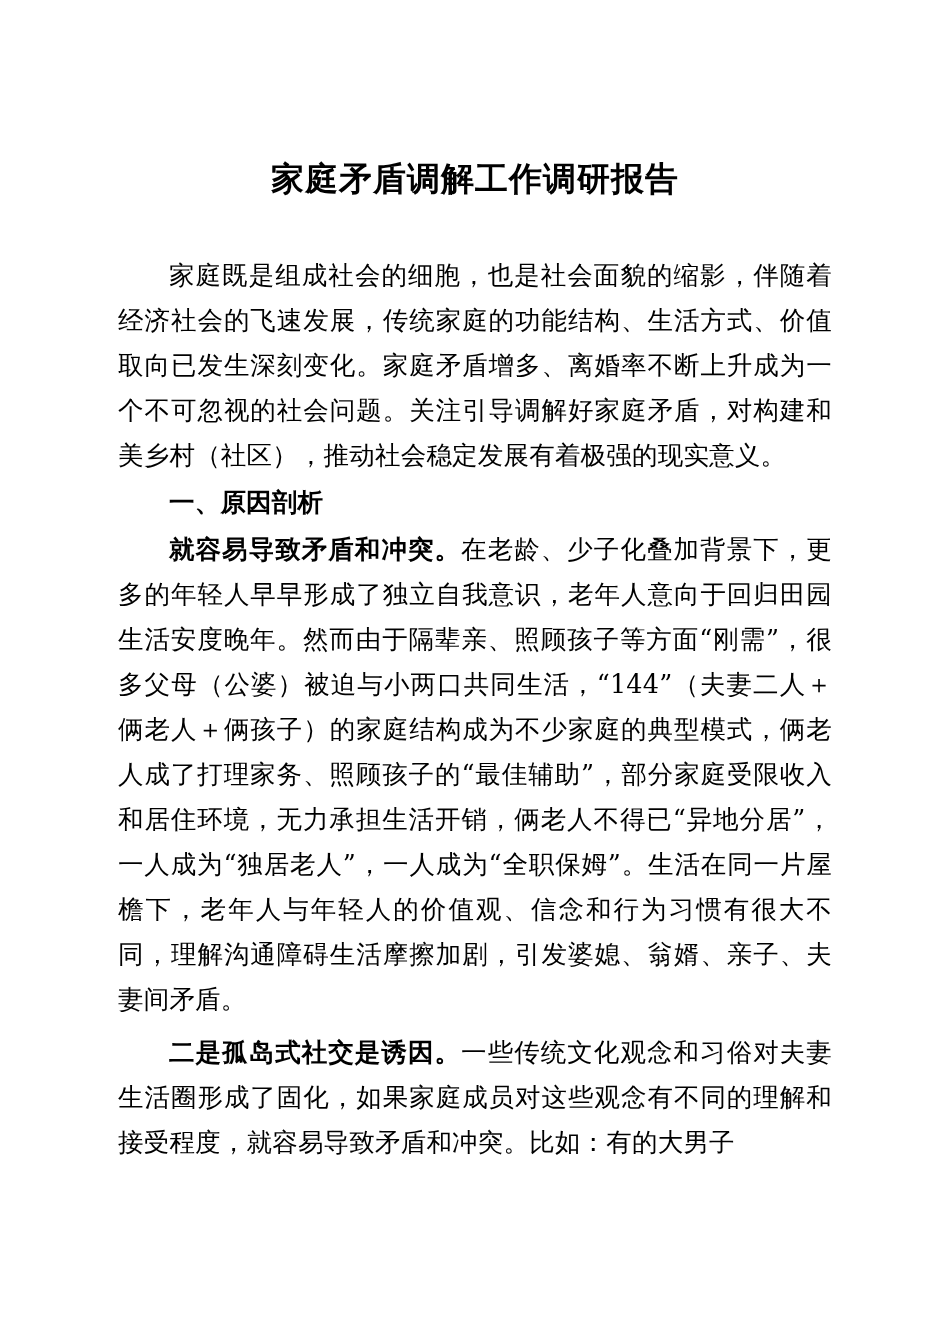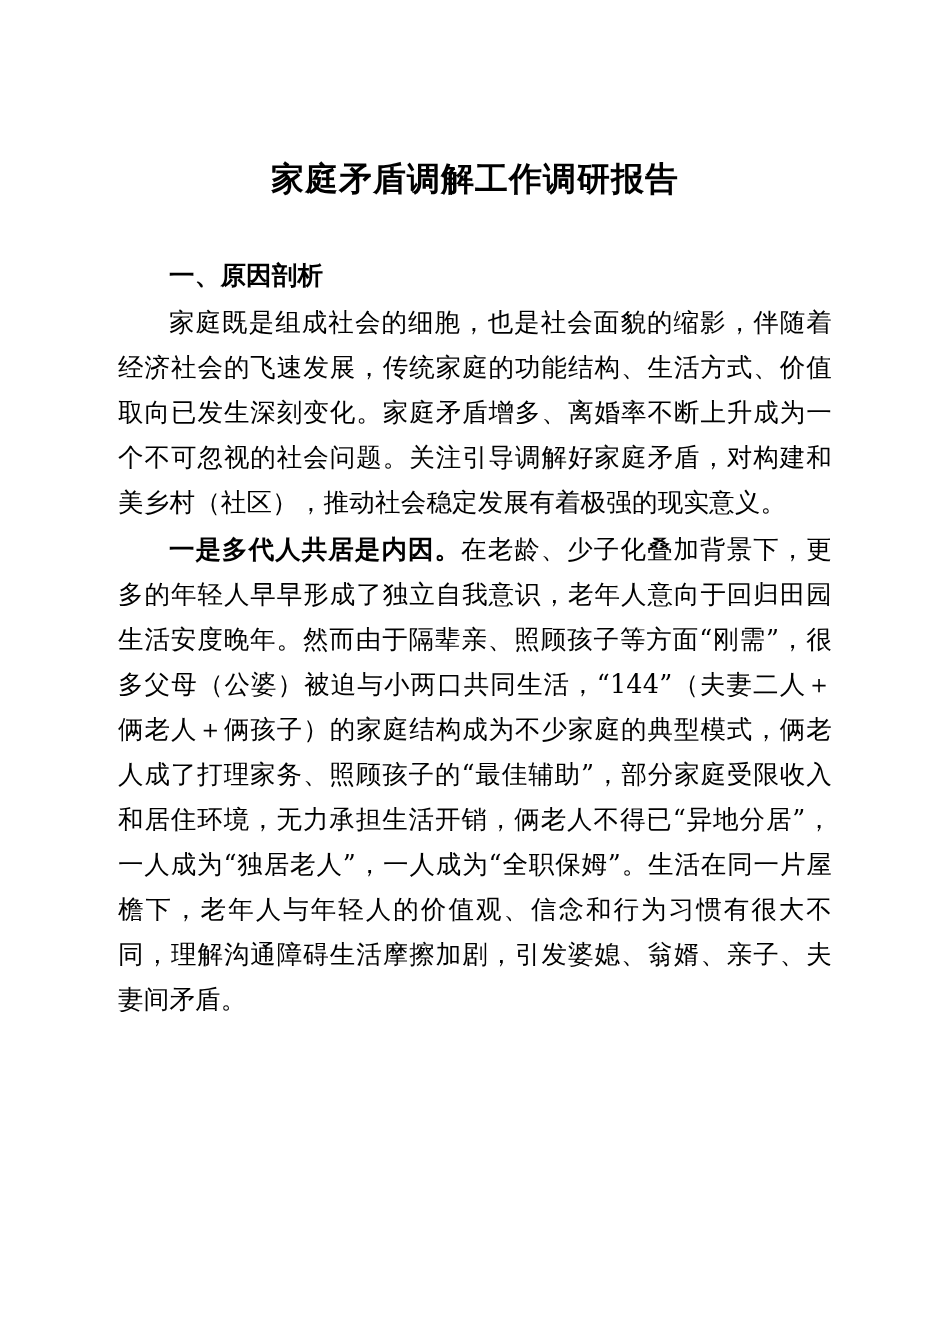--- a/index.html
+++ b/index.html
@@ -48,28 +48,31 @@
   }
   .spacer-sm { height: 6px; }
 </style>
 </head>
 <body>
 
 <div class="page">
 
   <h1 class="doc-title">家庭矛盾调解工作调研报告</h1>
 
+  <p class="para">
+    <span>家庭既是组成社会的细胞，也是社会面貌的缩影，伴随着经济社会的飞速发展，传统家庭的功能结构、生活方式、价值取向已发生深刻变化。家庭矛盾增多、离婚率不断上升成为一个不可忽视的社会问题。关注引导调解好家庭矛盾，对构建和美乡村（社区），推动社会稳定发展有着极强的现实意义。</span>
+  </p>
+
   <p class="para heading">
     <span>一、原因剖析</span>
   </p>
 
   <p class="para">
-    <span>家庭既是组成社会的细胞，也是社会面貌的缩影，伴随着经济社会的飞速发展，传统家庭的功能结构、生活方式、价值取向已发生深刻变化。家庭矛盾增多、离婚率不断上升成为一个不可忽视的社会问题。关注引导调解好家庭矛盾，对构建和美乡村（社区），推动社会稳定发展有着极强的现实意义。</span>
-  </p>
-
-  <p class="para">
-    <span class="lead">一是多代人共居是内因。</span><span>在老龄、少子化叠加背景下，更多的年轻人早早形成了独立自我意识，老年人意向于回归田园生活安度晚年。然而由于隔辈亲、照顾孩子等方面“刚需”，很多父母（公婆）被迫与小两口共同生活，“144”（夫妻二人＋俩老人＋俩孩子）的家庭结构成为不少家庭的典型模式，俩老人成了打理家务、照顾孩子的“最佳辅助”，部分家庭受限收入和居住环境，无力承担生活开销，俩老人不得已“异地分居”，一人成为“独居老人”，一人成为“全职保姆”。生活在同一片屋檐下，老年人与年轻人的价值观、信念和行为习惯有很大不同，理解沟通障碍生活摩擦加剧，引发婆媳、翁婿、亲子、夫妻间矛盾。</span>
+    <span class="lead">就容易导致矛盾和冲突。</span><span>在老龄、少子化叠加背景下，更多的年轻人早早形成了独立自我意识，老年人意向于回归田园生活安度晚年。然而由于隔辈亲、照顾孩子等方面“刚需”，很多父母（公婆）被迫与小两口共同生活，“144”（夫妻二人＋俩老人＋俩孩子）的家庭结构成为不少家庭的典型模式，俩老人成了打理家务、照顾孩子的“最佳辅助”，部分家庭受限收入和居住环境，无力承担生活开销，俩老人不得已“异地分居”，一人成为“独居老人”，一人成为“全职保姆”。生活在同一片屋檐下，老年人与年轻人的价值观、信念和行为习惯有很大不同，理解沟通障碍生活摩擦加剧，引发婆媳、翁婿、亲子、夫妻间矛盾。</span>
   </p>
 
   <div class="spacer-sm"></div>
 
+  <p class="para">
+    <span class="lead">二是孤岛式社交是诱因。</span><span>一些传统文化观念和习俗对夫妻生活圈形成了固化，如果家庭成员对这些观念有不同的理解和接受程度，就容易导致矛盾和冲突。比如：有的大男子</span>
+  </p>
 
 </div>
 
 </body></html>

